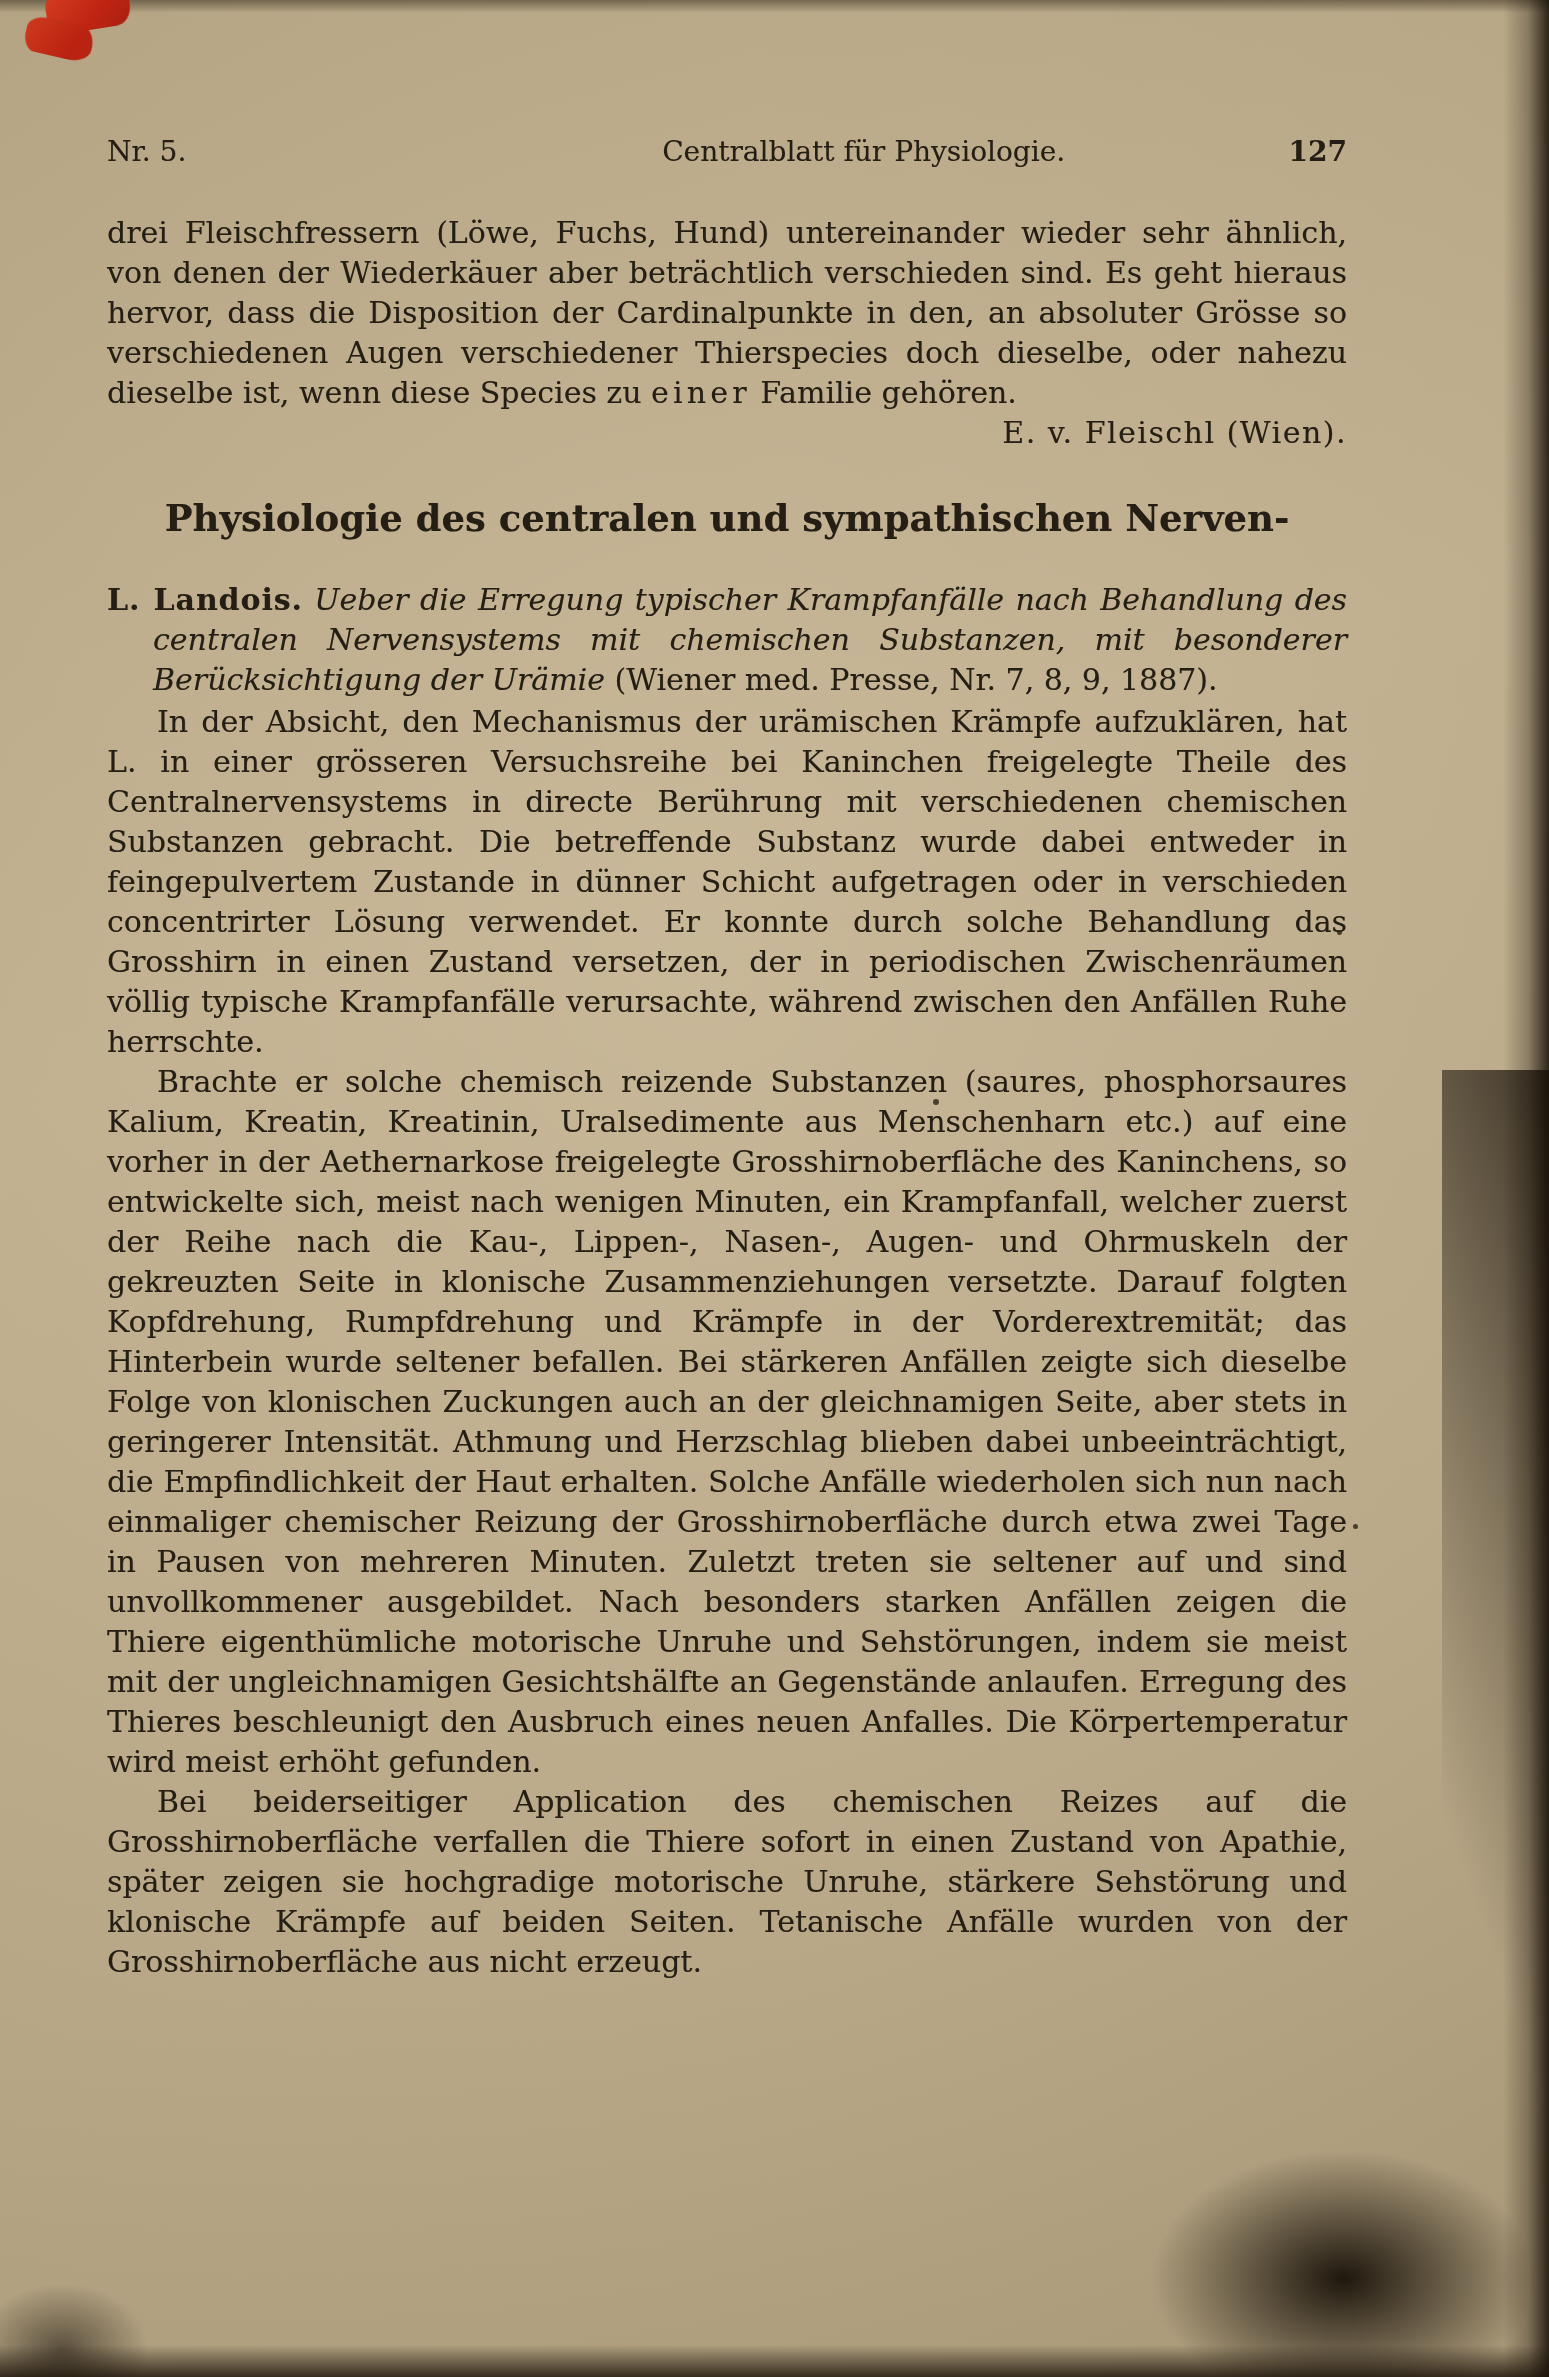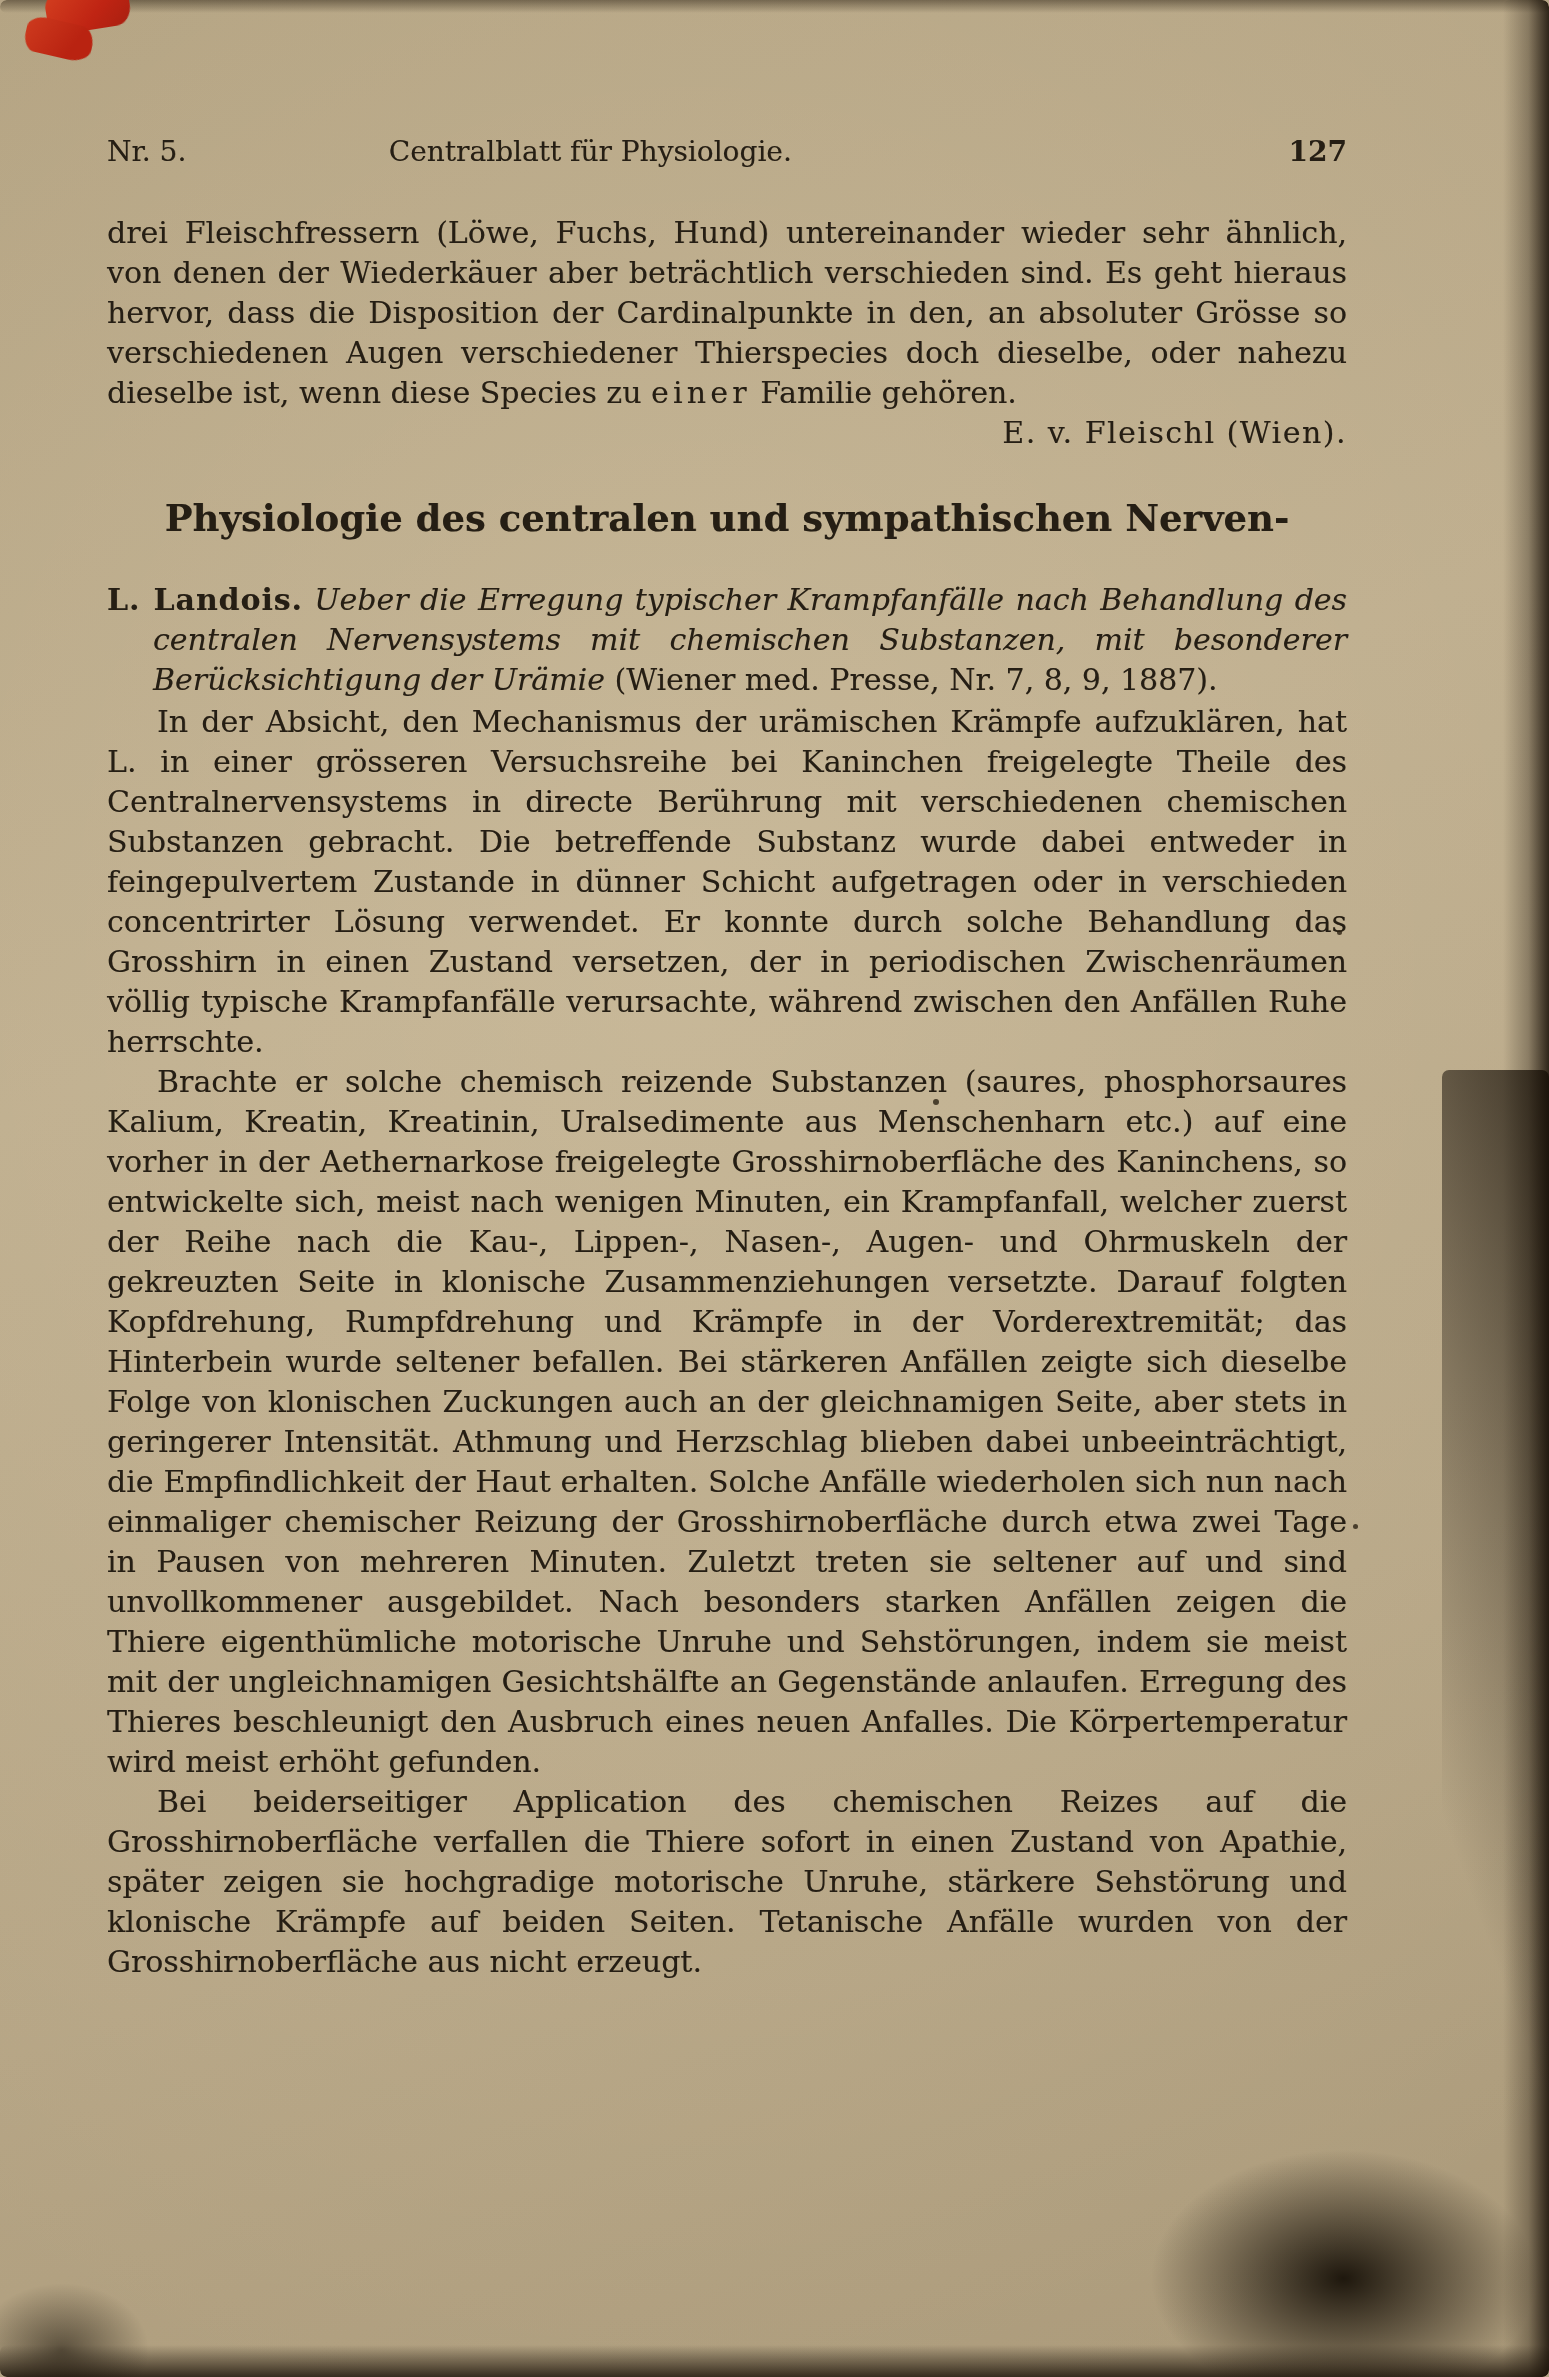--- a/index.html
+++ b/index.html
@@ -1,16 +1,16 @@
 <!DOCTYPE html>
 <html lang="de" style="font-size:14.3px"><head>
 <meta charset="utf-8">
 <title>Centralblatt für Physiologie — Seite 127</title>
 <style>
-  * { margin:0; padding:0; box-sizing:border-box;border-radius:7px; }
+  * { margin:0; padding:0; box-sizing:border-box; }
   html, body { width:1549px; height:2377px; }
   body {
     font-family: "DejaVu Serif", "Liberation Serif", serif;
     background:#b6a586;
     position:relative;
     overflow:hidden;
     color:#251e14;
   }
   .page {
     position:absolute; inset:0;
@@ -28,21 +28,21 @@
     hyphens:auto;
   }
   .page-header {
     display:flex;
     align-items:baseline;
     font-size:28px;
     margin-bottom:41px;
     text-align:left;
   }
   .header-left  { flex:1; text-align:left; }
-  .header-center{ flex:2.4; text-align:left; }
+  .header-center{ flex:2.4; text-align:right; }
   .header-right { flex:1; text-align:right;font-weight:bold; }
 
   .para { text-indent:50px; }
   .para-intro { text-indent:0; display:flow-root; }
   .sperr { letter-spacing:0.14em; }
   .signature { float:right; letter-spacing:0.05em; }
 
   .section-heading {
     font-size:37px;
     line-height:49px;

